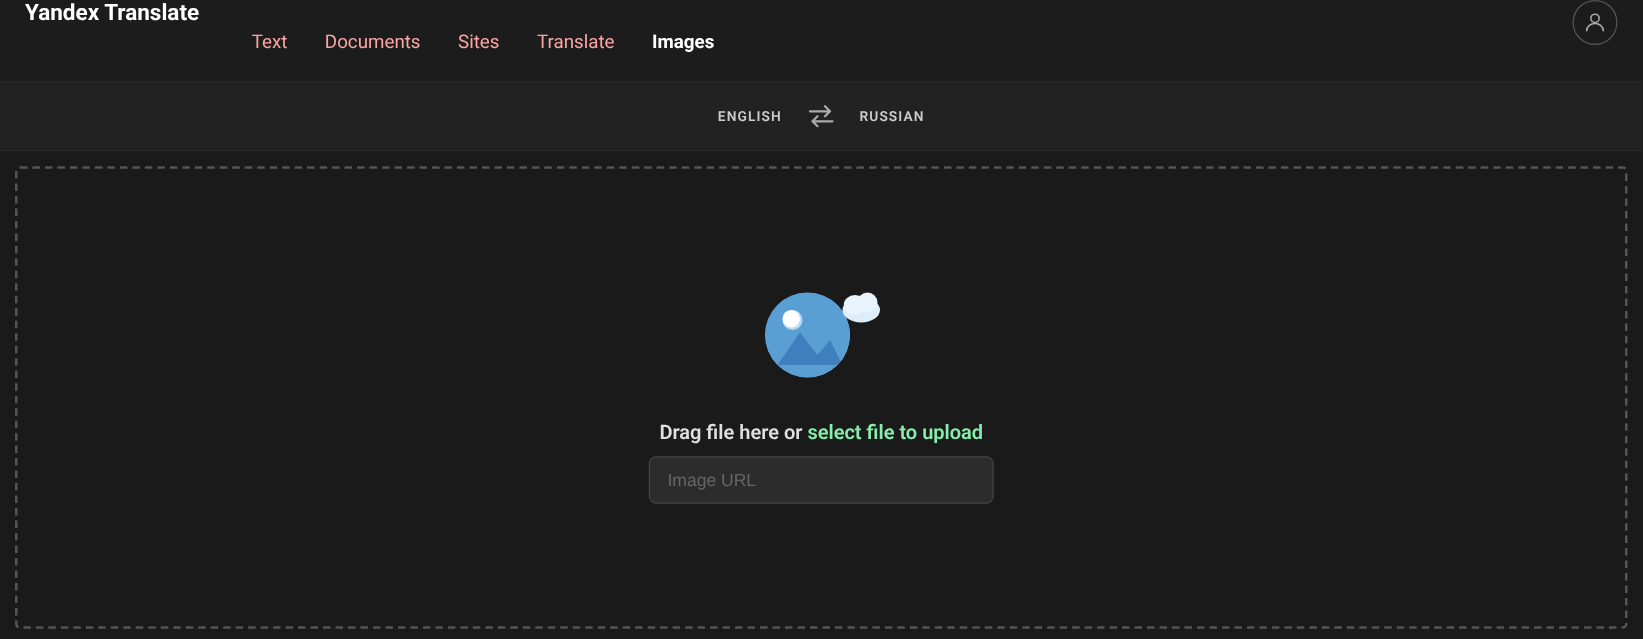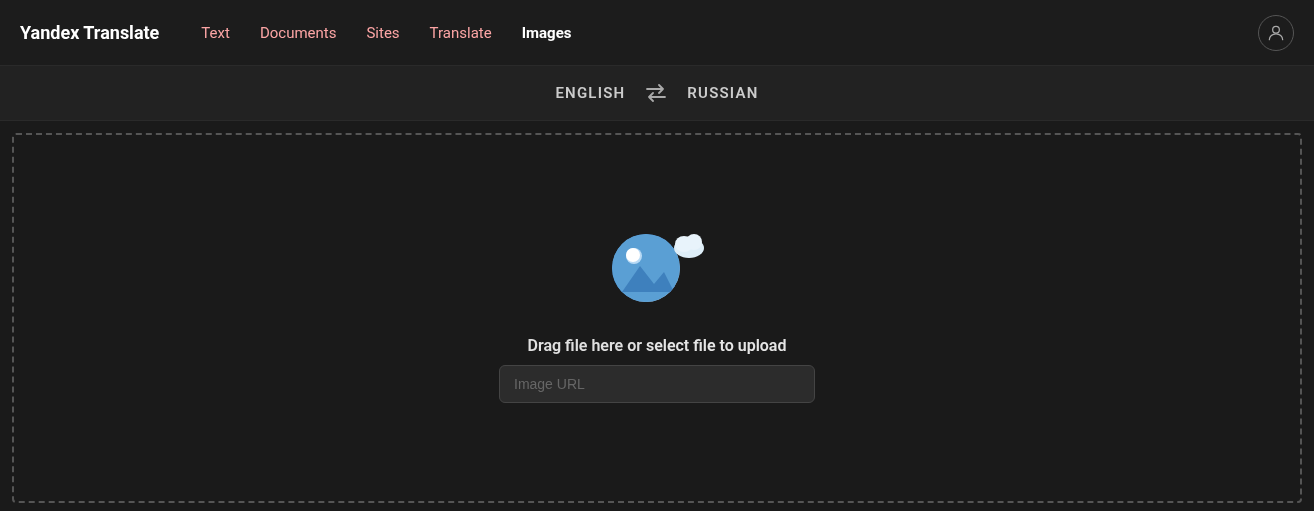--- a/index.html
+++ b/index.html
@@ -14,21 +14,20 @@
       color: #fff;
       width: 1314px;
       min-height: 511px;
       overflow-x: hidden;
     }
 
     
     .navbar {
       background: #1c1c1c;
       display: flex;
-      align-items: center;
       padding: 0 20px;
       height: 66px;
       border-bottom: 1px solid #2a2a2a;
     }
 
     .navbar-brand {
       font-size: 18px;
       font-weight: 700;
       color: #fff;
       margin-right: 30px;
@@ -76,21 +75,21 @@
       background: #222;
       display: flex;
       align-items: center;
       justify-content: center;
       gap: 20px;
       height: 55px;
       border-bottom: 1px solid #2a2a2a;
     }
 
     .lang-label {
-      font-size: 15px;
+      font-size: 11px;
       font-weight: 600;
       letter-spacing: 0.08em;
       color: #ccc;
       cursor: pointer;
     }
 
     .lang-swap {
       display: flex;
       align-items: center;
       justify-content: center;
@@ -160,35 +159,35 @@
 
     .drop-text {
       font-size: 16px;
       font-weight: 600;
       color: #e0e0e0;
       text-align: center;
       margin-bottom: 10px;
     }
 
     .drop-text .link {
-      color: #e5e5e5;
+      color: #86efac;
       cursor: pointer;
     }
 
     .drop-subtext {
       font-size: 13px;
       color: #888;
       text-align: center;
       max-width: 320px;
       margin-bottom: 22px;
       line-height: 1.5;
     }
 
     .url-input {
-      width: 316px;
+      width: 276px;
       padding: 10px 14px;
       background: #2c2c2c;
       border: 1px solid #444;
       border-radius: 6px;
       color: #888;
       font-size: 14px;
       outline: none;
     }
 
     .url-input::placeholder {

